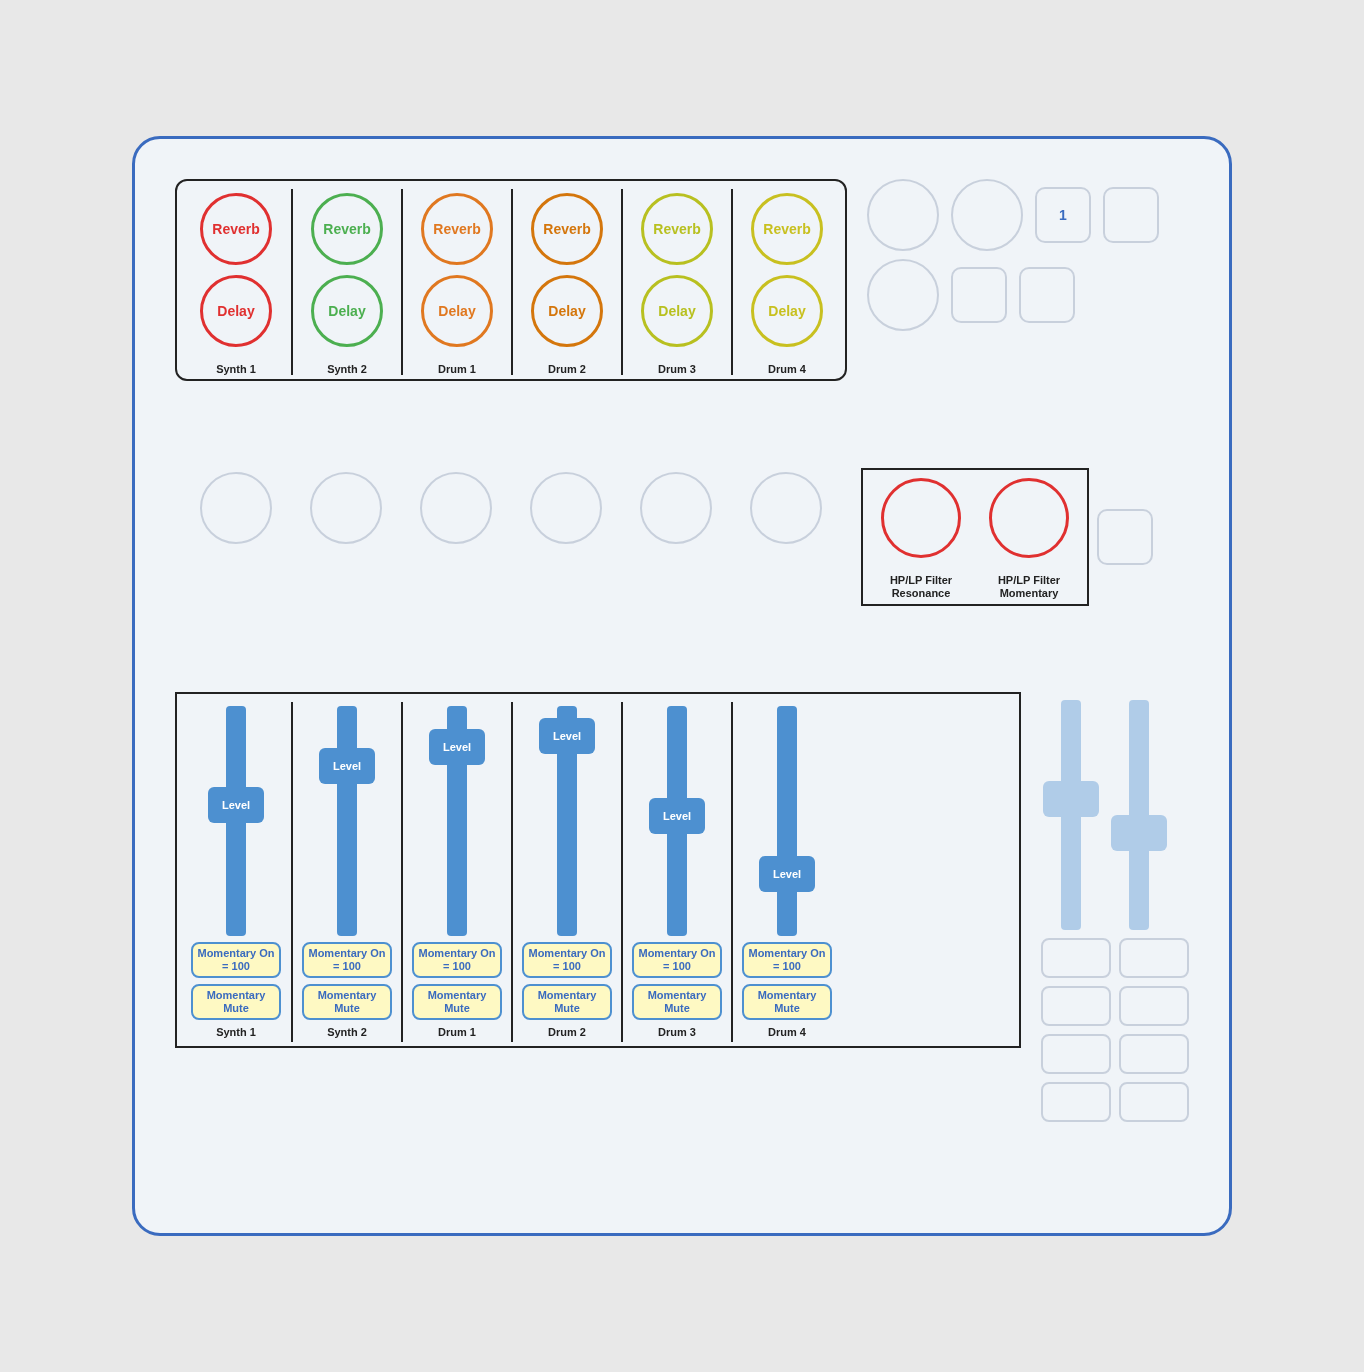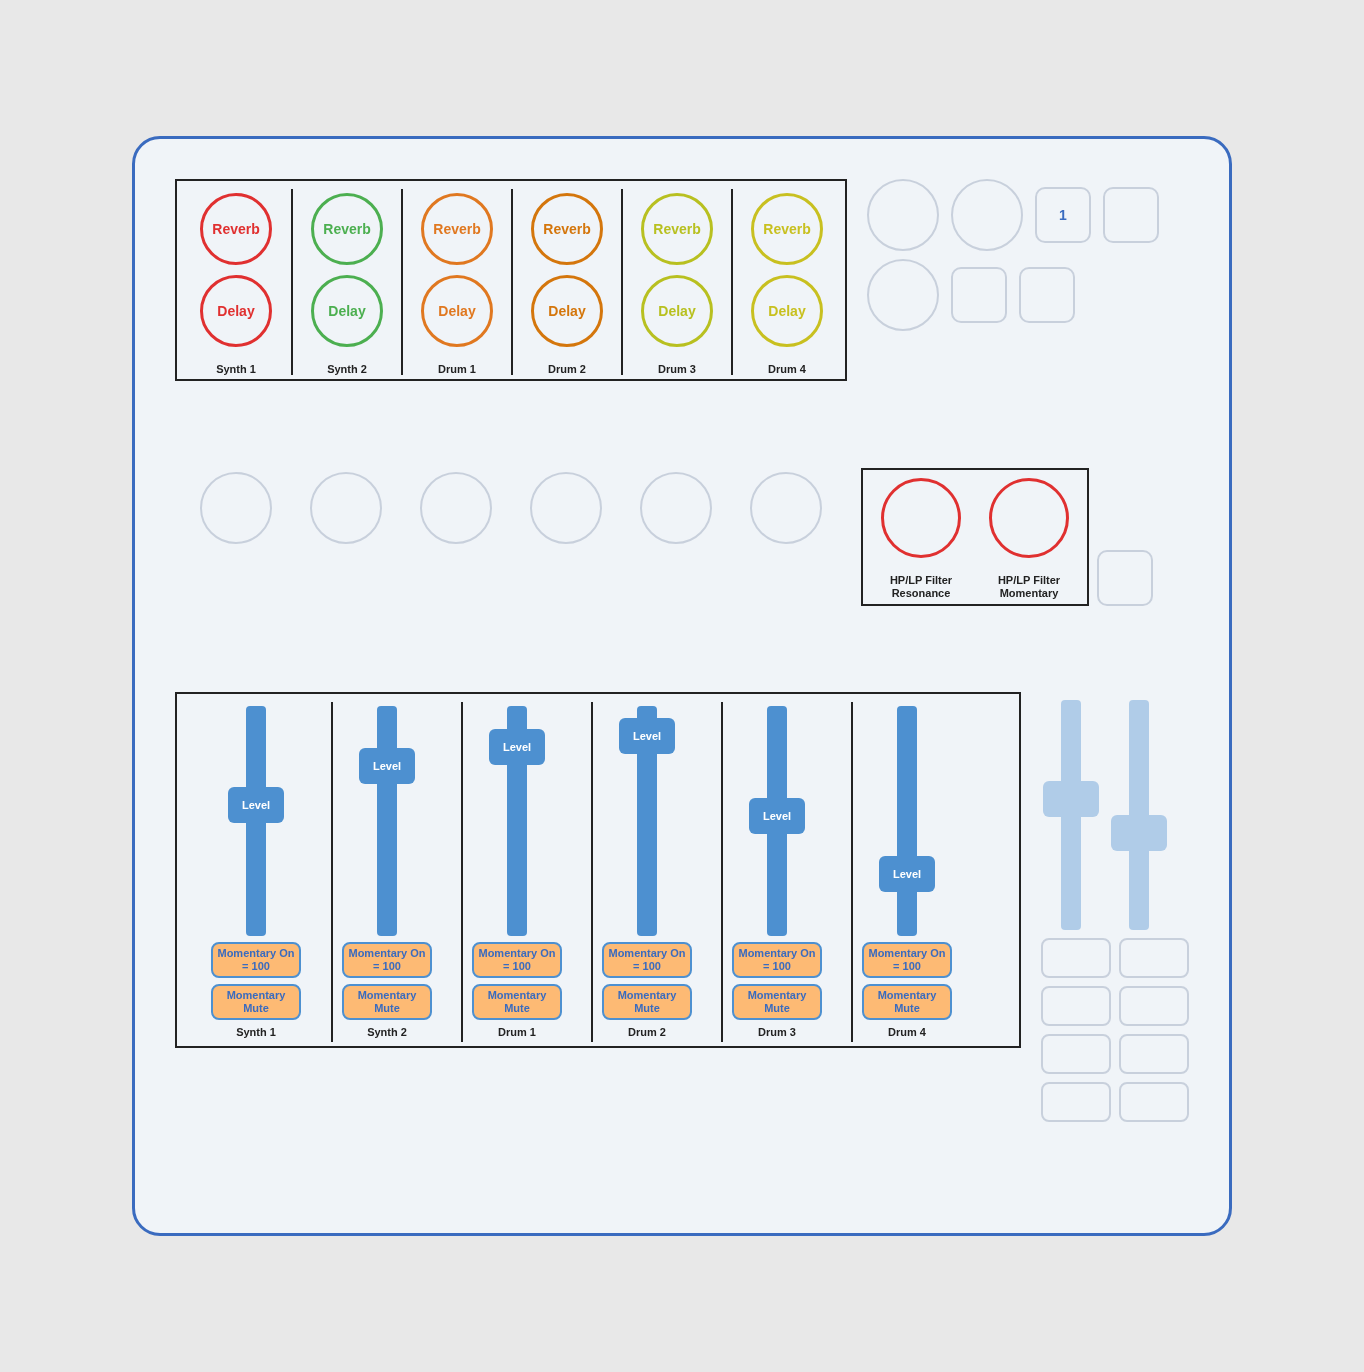--- a/index.html
+++ b/index.html
@@ -28,21 +28,21 @@
     .top-section {
       display: flex;
       flex-direction: row;
       gap: 0;
       align-items: flex-start;
     }
 
     
     .channel-group-bordered {
       border: 2.5px solid #222;
-      border-radius: 0;
+      border-radius: 12px;
       display: flex;
       flex-direction: row;
       padding: 8px 4px 4px 4px;
       gap: 0;
     }
 
     .channel-col {
       display: flex;
       flex-direction: column;
       align-items: center;
@@ -158,21 +158,21 @@
       cursor: pointer;
     }
 
     
     .filter-section {
       display: flex;
       flex-direction: row;
       gap: 0;
       margin-left: 20px;
       flex: 1;
-      align-items: flex-end;
+      align-items: center;
     }
 
     .filter-group-bordered {
       border: 2.5px solid #222;
       display: flex;
       flex-direction: row;
       padding: 8px 8px 4px 8px;
       gap: 8px;
     }
 
@@ -215,21 +215,20 @@
       gap: 0;
       flex: 1;
     }
 
     .fader-col {
       display: flex;
       flex-direction: column;
       align-items: center;
       width: 110px;
       padding: 4px;
-      margin-left: 20px;
     }
 
     .fader-col + .fader-col {
       border-left: 2.5px solid #222;
     }
 
     .fader-container {
       position: relative;
       width: 60px;
       height: 230px;
@@ -269,21 +268,21 @@
       font-size: 11px;
       font-weight: 700;
       text-align: center;
     }
 
     .fader-btn {
       width: 90px;
       height: 36px;
       border-radius: 8px;
       border: 2px solid #4d90d0;
-      background: #fdba74;
+      background: #fef9c3;
       color: #3a6bbf;
       font-size: 11px;
       font-weight: 600;
       text-align: center;
       display: flex;
       align-items: center;
       justify-content: center;
       cursor: pointer;
       margin-top: 6px;
       padding: 3px;

